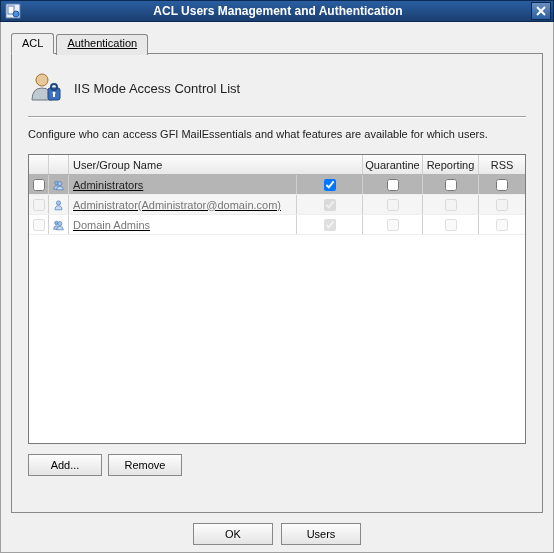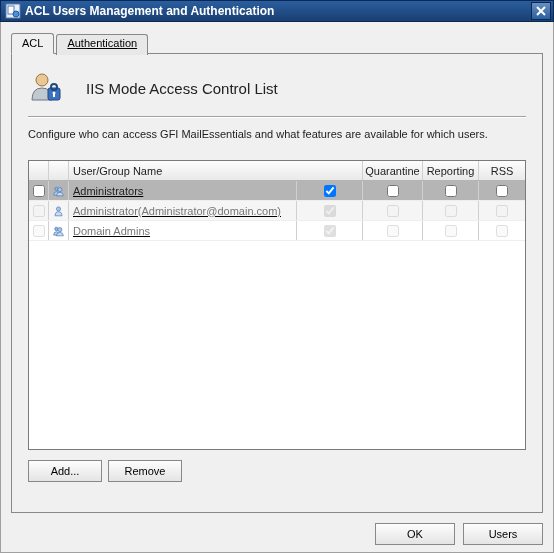--- a/index.html
+++ b/index.html
@@ -17,21 +17,21 @@
     color: #fff;
     height: 22px;
     display: flex;
     align-items: center;
     padding: 0 2px 0 4px;
     font-weight: bold;
     font-size: 12px;
     border: 1px solid #0a2850;
   }
   .titlebar .appicon { margin-right: 4px; display:flex; align-items:center; }
-  .titlebar .title { flex: 1; }
+  .titlebar .title { flex: 1; text-align: center; }
   .titlebar .closebtn {
     width: 20px; height: 18px;
     background: linear-gradient(to bottom,#6b8fc2,#2a5ea0);
     border: 1px solid #0a2850;
     display:flex;align-items:center;justify-content:center;
     color:#fff;font-weight:bold;
     cursor:pointer;
   }
   .client {
     background: #f0f0f0;
@@ -59,23 +59,23 @@
     padding:10px 16px 16px 16px;
     height: 460px;
     position:relative;
   }
   .headerrow {
     display:flex;align-items:center;
     gap:10px;
     padding:6px 0 8px 0;
   }
   .headericon { width:36px;height:36px; }
-  .headertext { font-size:15px; color:#222;margin-left:12px; }
+  .headertext { font-size:13px; color:#222; }
   .hr1 { border-top:1px solid #a0a0a0; border-bottom:1px solid #fff; margin:2px 0 10px 0; height:0; }
-  .desc { color:#222; margin-bottom:20px; }
+  .desc { color:#222; margin-bottom:14px; }
   .tablewrap {
     border:1px solid #7a7a7a;
     background:#fff;
     height: 290px;
     display:flex;flex-direction:column;
   }
   .thead, .trow { display:flex; align-items:center; }
   .thead {
     background:linear-gradient(to bottom,#fdfdfd,#e9e9e9);
     border-bottom:1px solid #b5b5b5;
@@ -108,21 +108,21 @@
   .btnrow { display:flex; gap:6px; margin-top:10px; }
   .btn {
     min-width:74px; height:22px;
     border:1px solid #888;
     background:linear-gradient(to bottom,#fdfdfd,#e4e4e4);
     display:flex;align-items:center;justify-content:center;
     cursor:pointer;
     padding:3px 10px;
   }
   .footer {
-    display:flex; justify-content:flex-end; gap:8px;
+    display:flex; justify-content:center; gap:8px;
     padding-top:10px;
   }
 </style>
 </head>
 <body>
 
 <div class="titlebar">
   <span class="appicon">
     <svg width="16" height="16" viewBox="0 0 16 16">
       <rect x="1" y="1" width="14" height="14" fill="#e8f0fb" stroke="#5b7bb0"></rect>

